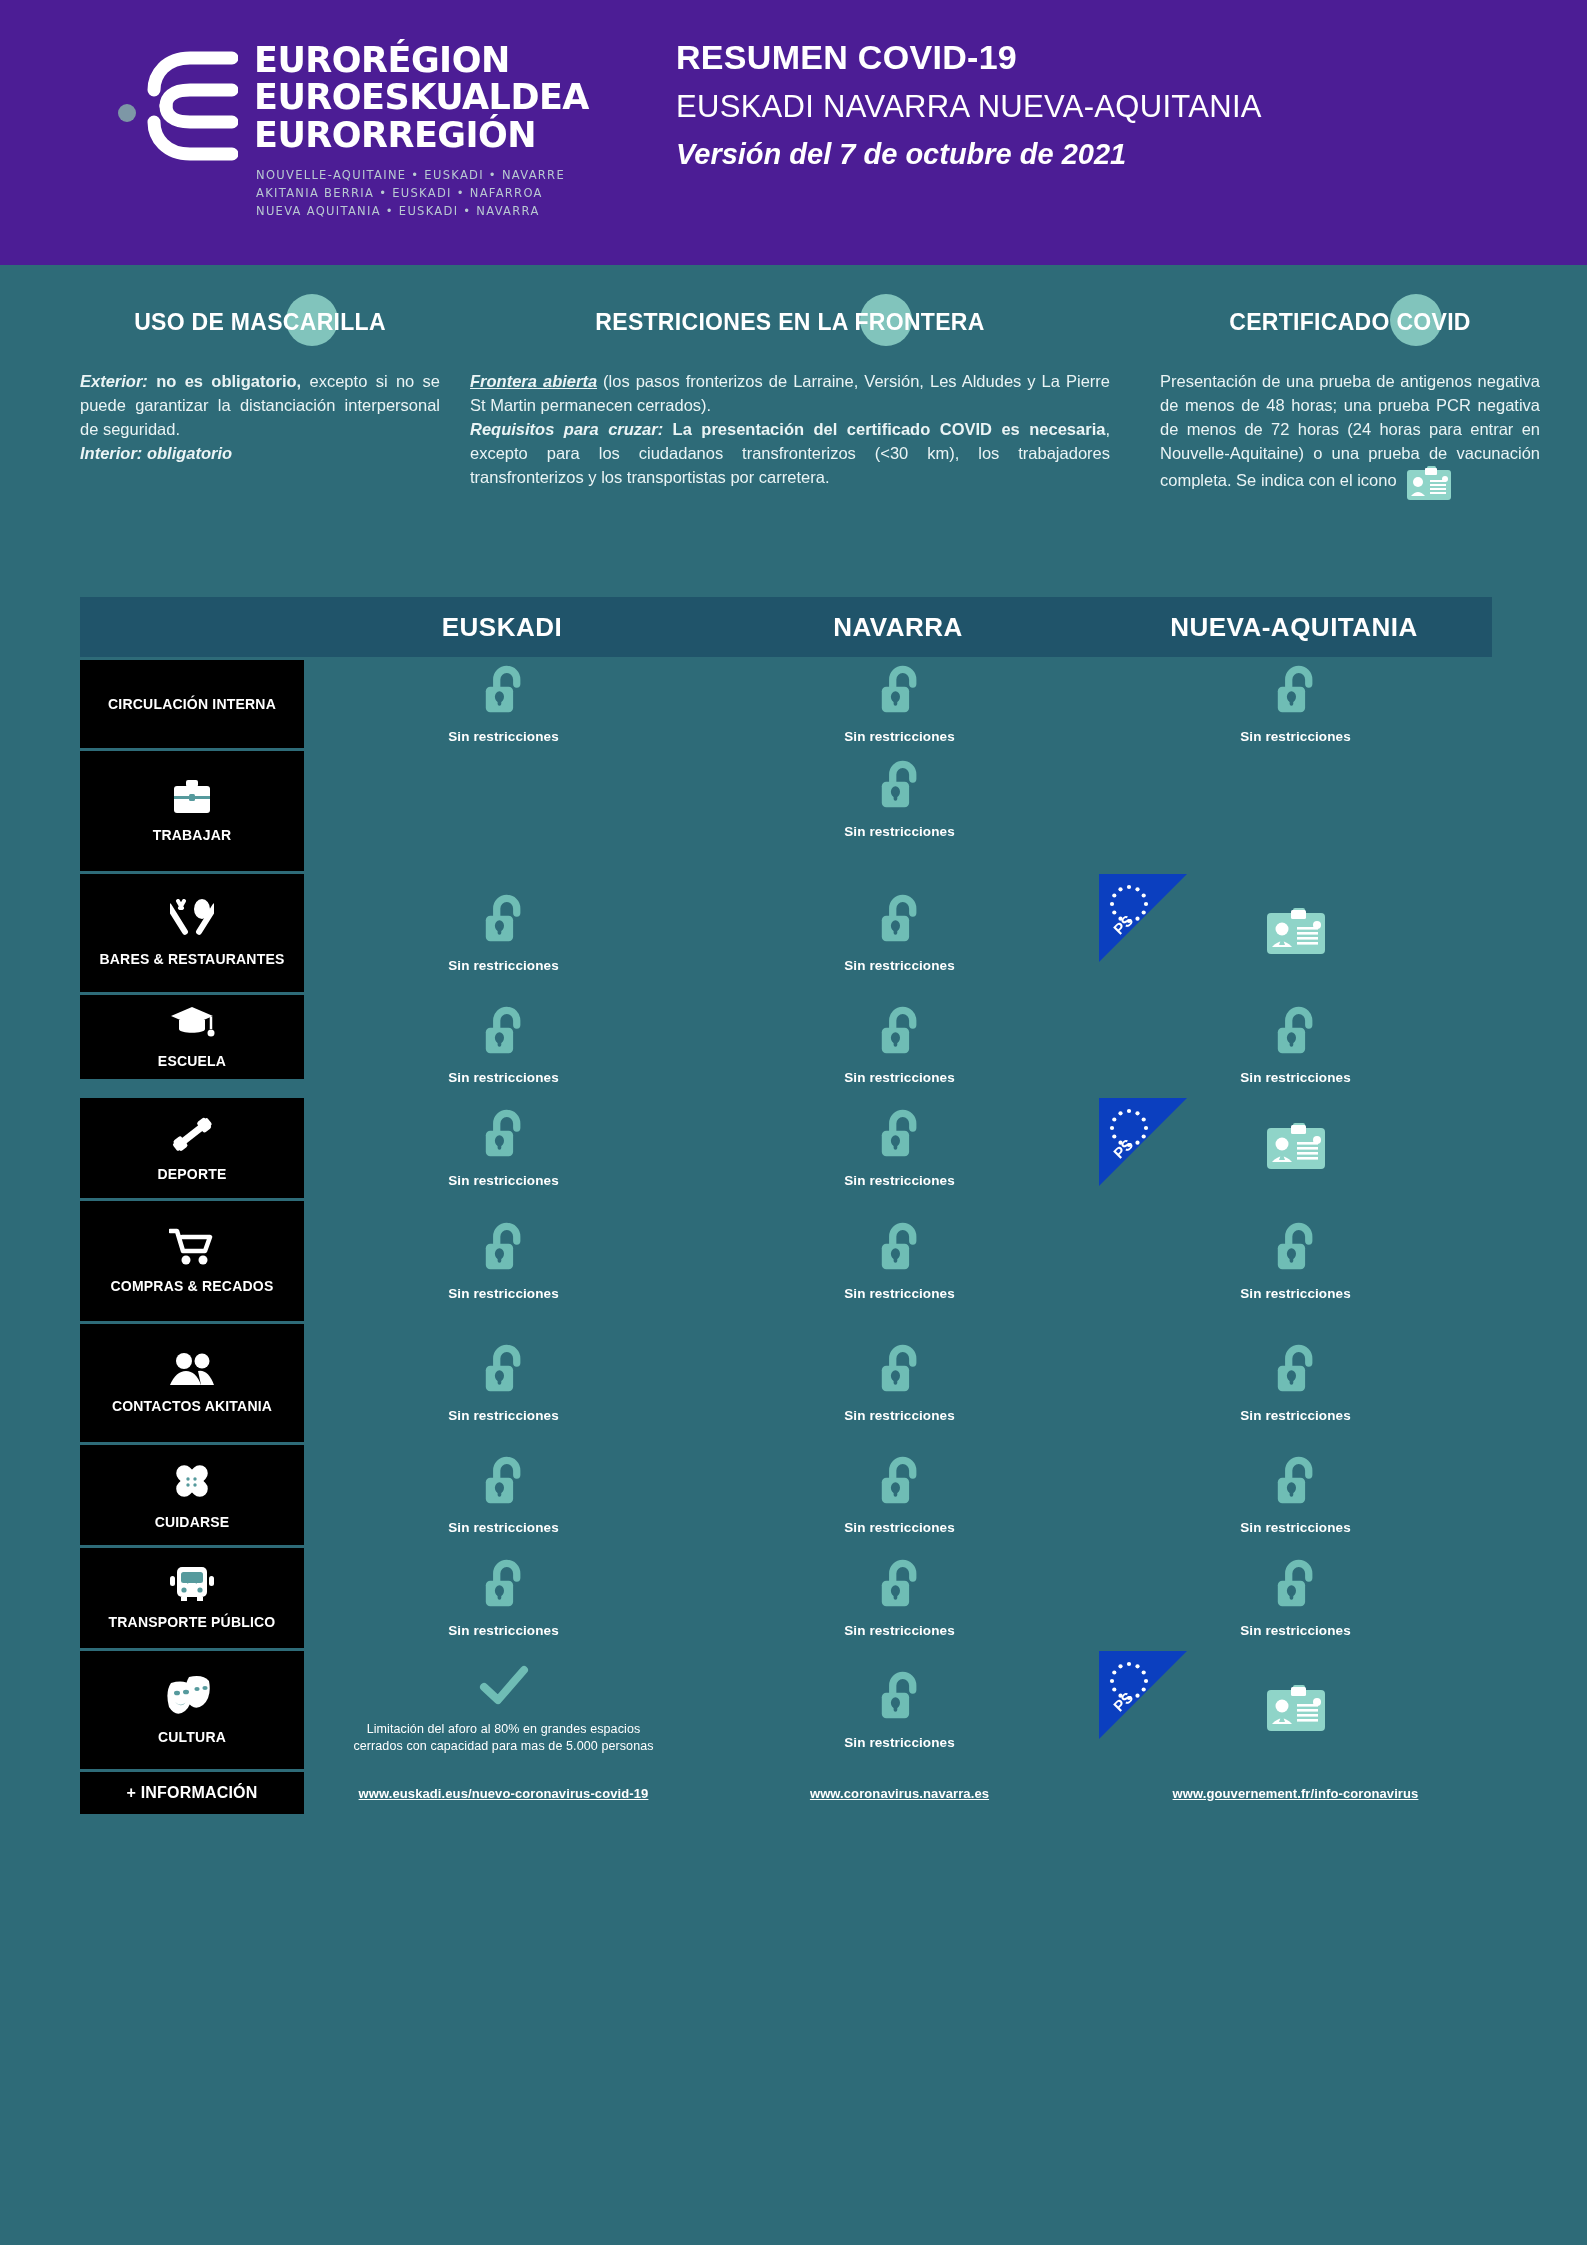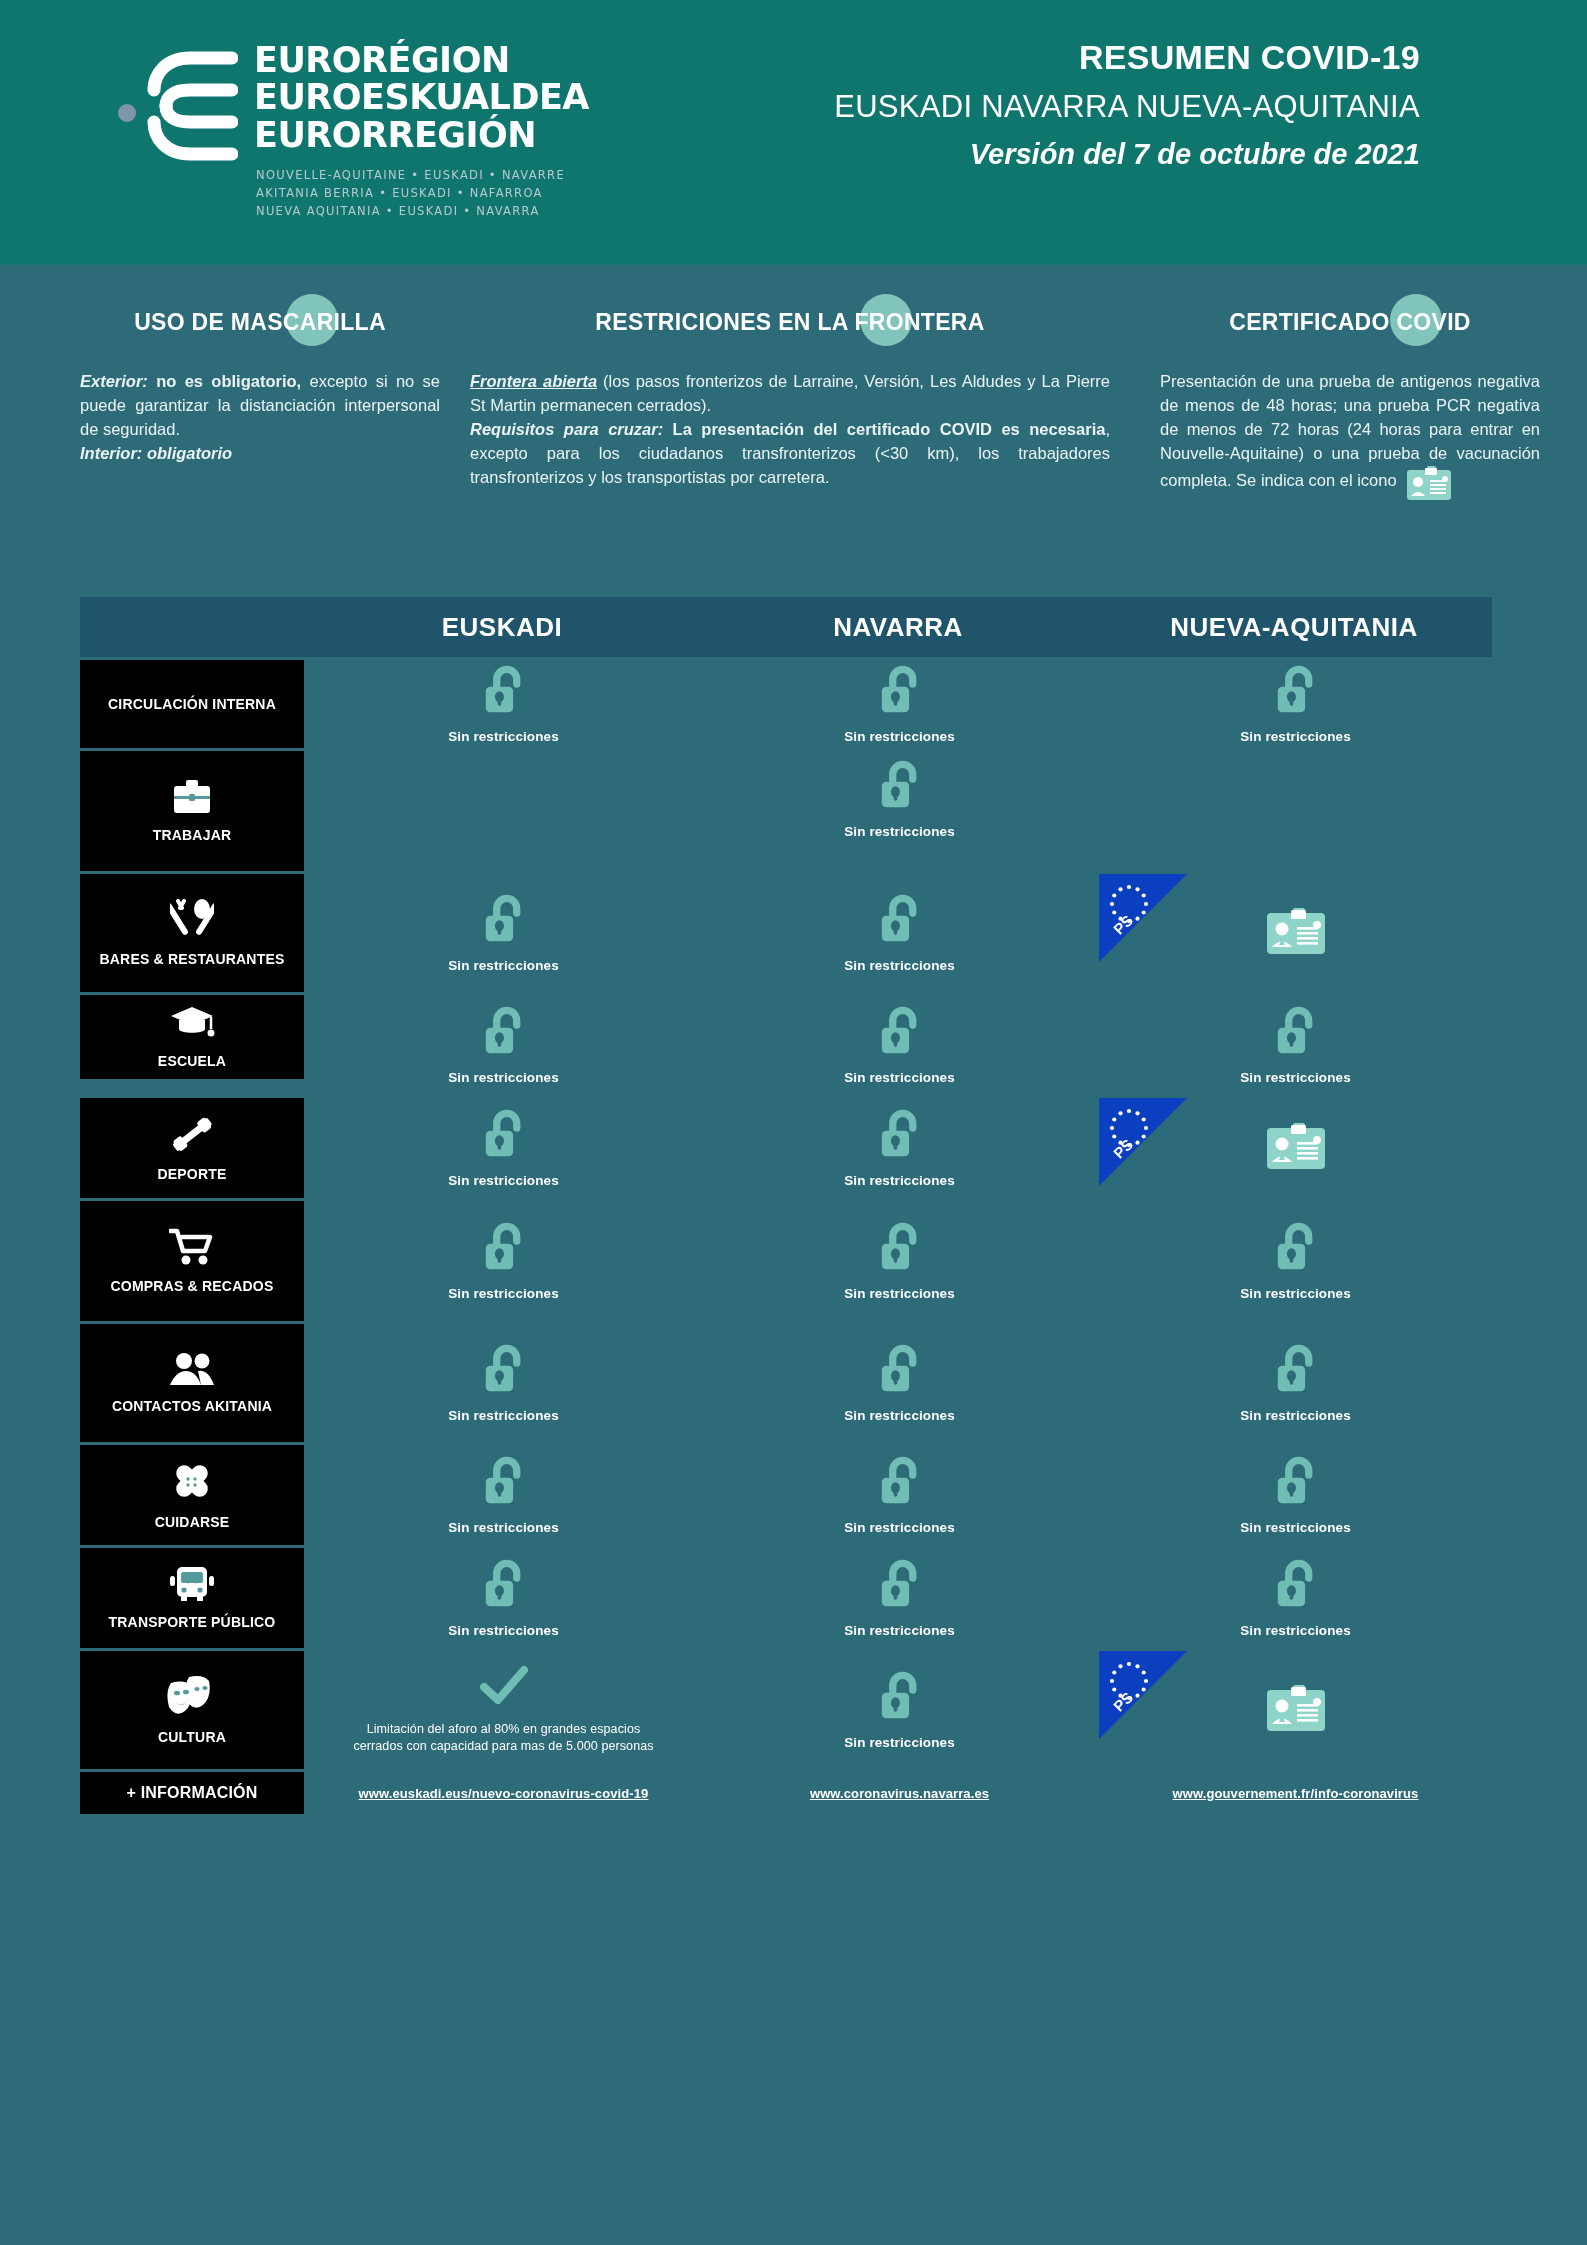--- a/index.html
+++ b/index.html
@@ -7,21 +7,21 @@
     width:1587px; height:2245px;
     background:#2E6B78;
     font-family:"Liberation Sans", sans-serif;
     color:#ffffff;
     overflow:hidden;
   }
   
   .header{
     position:relative;
     height:265px;
-    background:#0f766e;
+    background:#4c1d95;
     display:flex; align-items:center;
   }
   .logo-wrap{
     position:absolute; left:118px; top:32px;
     display:flex; align-items:flex-start;
   }
   .logo-dot{
     width:18px;height:18px;border-radius:50%;
     background:#7d97a6; margin-top:72px; margin-right:10px;
   }
@@ -33,22 +33,22 @@
     font-family:"DejaVu Sans", sans-serif;
   }
   .logo-sub{
     margin-top:13px; margin-left:2px;
   }
   .logo-sub div{
     font-size:11.5px; letter-spacing:1.3px; line-height:1.55;
     color:#b9c9d2; font-family:"DejaVu Sans", sans-serif;
   }
   .title-block{
-    position:absolute; left:660px; right:0; top:38px;
-    text-align:right; width:760px;
+    position:absolute; left:676px; right:0; top:38px;
+    text-align:left; width:760px;
   }
   .title-1{font-size:34px;font-weight:bold;letter-spacing:0.3px;margin-bottom:12px;}
   .title-2{font-size:31px;font-weight:normal;letter-spacing:0.3px;margin-bottom:13px;}
   .title-3{font-size:29px;font-weight:bold;font-style:italic;}
 
   
   .info-row{
     position:absolute; top:300px; left:0; width:1587px;
     display:flex;
   }

